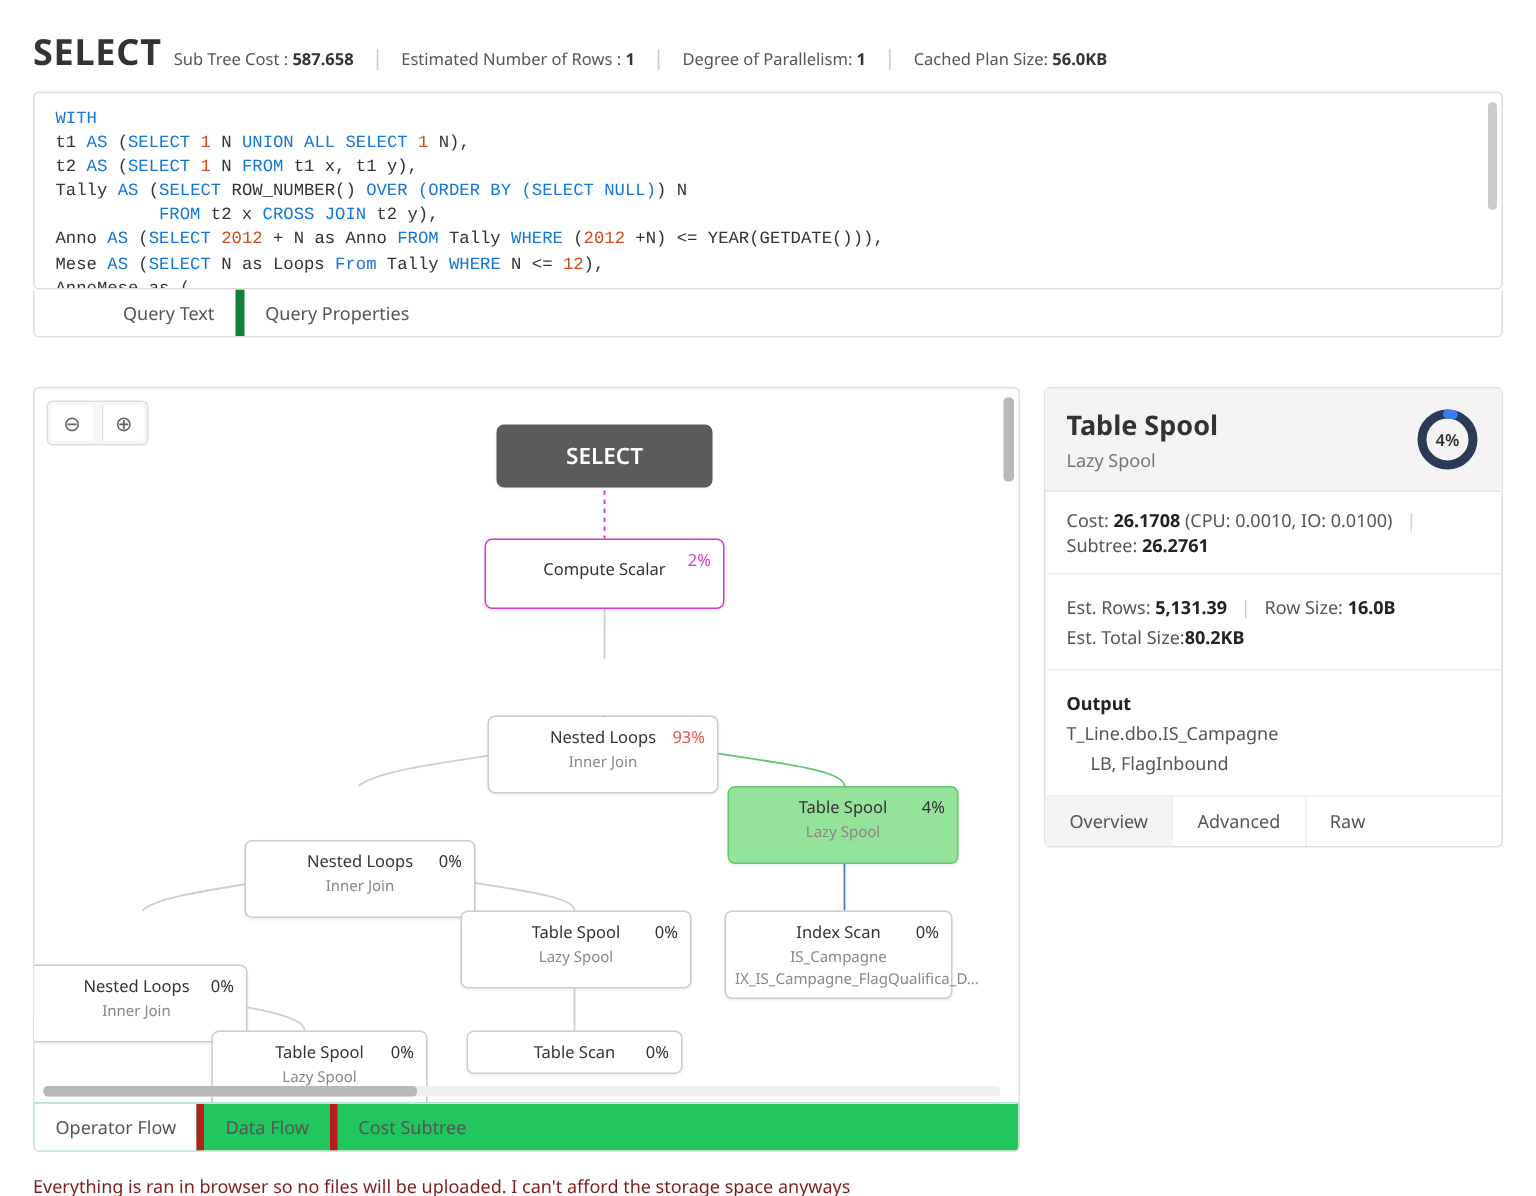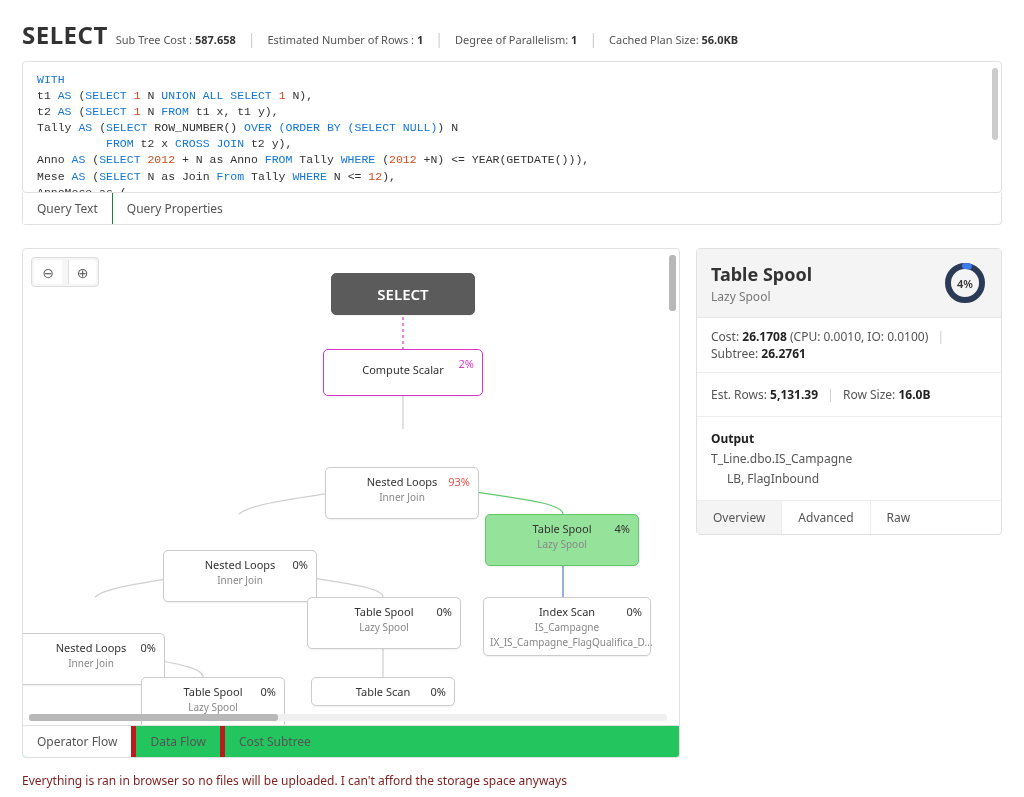--- a/index.html
+++ b/index.html
@@ -33,24 +33,24 @@
   overflow:hidden;
 }
 .sql-scroll-thumb{
   position:absolute; right:3px; top:6px; width:6px; height:72px;
   background:#ccc; border-radius:3px;
 }
 .kw{ color:#1277d9; }
 .num{ color:#d04a1a; }
 
 
-.tabrow { display:flex; border:1px solid #e0e0e0; border-top:none; border-radius:0 0 4px 4px; margin-bottom:23px;}
+.tabrow { display:flex; border:1px solid #e0e0e0; border-top:none; border-radius:0 0 4px 4px; margin-bottom:33px;padding-left:45px;}
 .tab { padding:7px 14px; font-size:12px; color:#555; cursor:pointer; }
 .tab.active { background:#fff; }
-.tab+.tab{ border-left:1px solid #15803d;}
+.tab+.tab{ border-left:6px solid #15803d;}
 
 
 .main { display:flex; gap:16px; }
 .plan-area {
   flex:1;
   border:1px solid #e0e0e0;
   border-radius:4px;
   position:relative;
   height:510px;
   overflow:hidden;
@@ -172,21 +172,21 @@
   </div>
 
   <div class="sql-panel">
     <div>
       <span class="kw">WITH</span><br>
       <span>t1 </span><span class="kw">AS</span><span> (</span><span class="kw">SELECT</span><span> </span><span class="num">1</span><span> N </span><span class="kw">UNION ALL</span> <span class="kw">SELECT</span><span> </span><span class="num">1</span><span> N),</span><br>
       <span>t2 </span><span class="kw">AS</span><span> (</span><span class="kw">SELECT</span><span> </span><span class="num">1</span> N <span class="kw">FROM</span><span> t1 x, t1 y),</span><br>
       <span>Tally </span><span class="kw">AS</span><span> (</span><span class="kw">SELECT</span><span> ROW_NUMBER() </span><span class="kw">OVER</span><span class="kw"> (ORDER BY</span><span class="kw"> (SELECT NULL)</span><span>) N</span><br>
       <span style="white-space:pre" class="kw">          FROM</span><span> t2 x </span><span class="kw">CROSS JOIN</span><span> t2 y),</span><br>
       <span>Anno </span><span class="kw">AS</span><span> (</span><span class="kw">SELECT</span> <span class="num">2012</span><span> + N as Anno </span><span class="kw">FROM</span><span> Tally </span><span class="kw">WHERE</span><span> (</span><span class="num">2012</span><span> +N) &lt;= YEAR(GETDATE())),</span><br>
-      <span>Mese </span><span class="kw">AS</span><span> (</span><span class="kw">SELECT</span><span> N as Join </span><span class="kw">From</span><span> Tally </span><span class="kw">WHERE</span><span> N &lt;= </span><span class="num">12</span><span>),</span><br>
+      <span>Mese </span><span class="kw">AS</span><span> (</span><span class="kw">SELECT</span><span> N as Loops </span><span class="kw">From</span><span> Tally </span><span class="kw">WHERE</span><span> N &lt;= </span><span class="num">12</span><span>),</span><br>
       <span>AnnoMese as (</span><br>
       
     </div>
     <div class="sql-scroll-thumb"></div>
   </div>
 
   <div class="tabrow">
     <div class="tab active">Query Text</div>
     <div class="tab">Query Properties</div>
   </div>
@@ -247,21 +247,21 @@
         <div class="nsub">Inner Join</div>
         <span class="npct">0%</span>
       </div>
 
       <div class="node tall" style="left:284px; top:348px; width:154px;">
         <span class="ntitle">Table Spool</span>
         <div class="nsub">Lazy Spool</div>
         <span class="npct">0%</span>
       </div>
 
-      <div class="node tiny" style="left:460px; top:348px; width:168px;">
+      <div class="node tiny" style="left:460px; top:348px; width:152px;">
         <span class="ntitle">Index Scan</span>
         <div class="nsub">IS_Campagne</div>
         <div class="nsub">IX_IS_Campagne_FlagQualifica_D...</div>
         <span class="npct">0%</span>
       </div>
 
       <div class="node tall" style="left:118px; top:428px; width:144px;">
         <span class="ntitle">Table Spool</span>
         <div class="nsub">Lazy Spool</div>
         <span class="npct">0%</span>
@@ -304,20 +304,23 @@
         <span class="sep-inline">|</span>
         <span>Subtree: </span><b>26.2761</b>
       </div>
 
       <div class="detail-section">
         <div class="row">
           <span>Est. Rows: </span><b>5,131.39</b>
           <span class="sep-inline">|</span>
           <span>Row Size: </span><b>16.0B</b>
         </div>
+        <div class="row">
+          <span>Est. Total Size:</span><b>80.2KB</b>
+        </div>
       </div>
 
       <div class="detail-section">
         <div class="row"><b>Output</b></div>
         <div class="row">T_Line.dbo.IS_Campagne</div>
         <div class="row" style="padding-left:16px;">LB, FlagInbound</div>
       </div>
 
       <div class="detail-tabs">
         <div class="dtab active">Overview</div>

